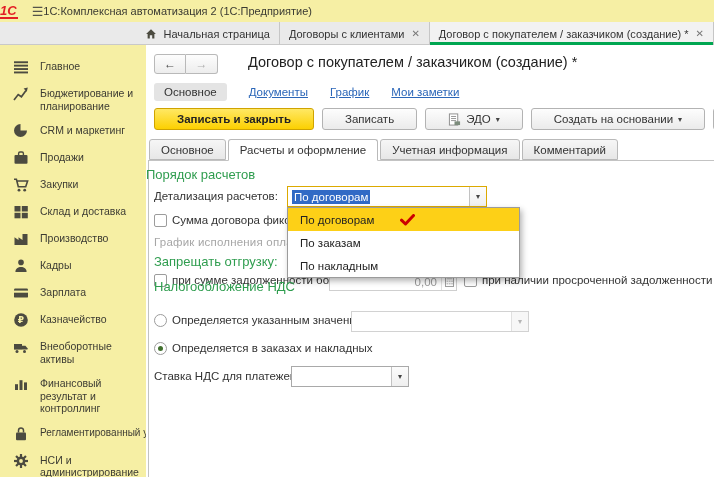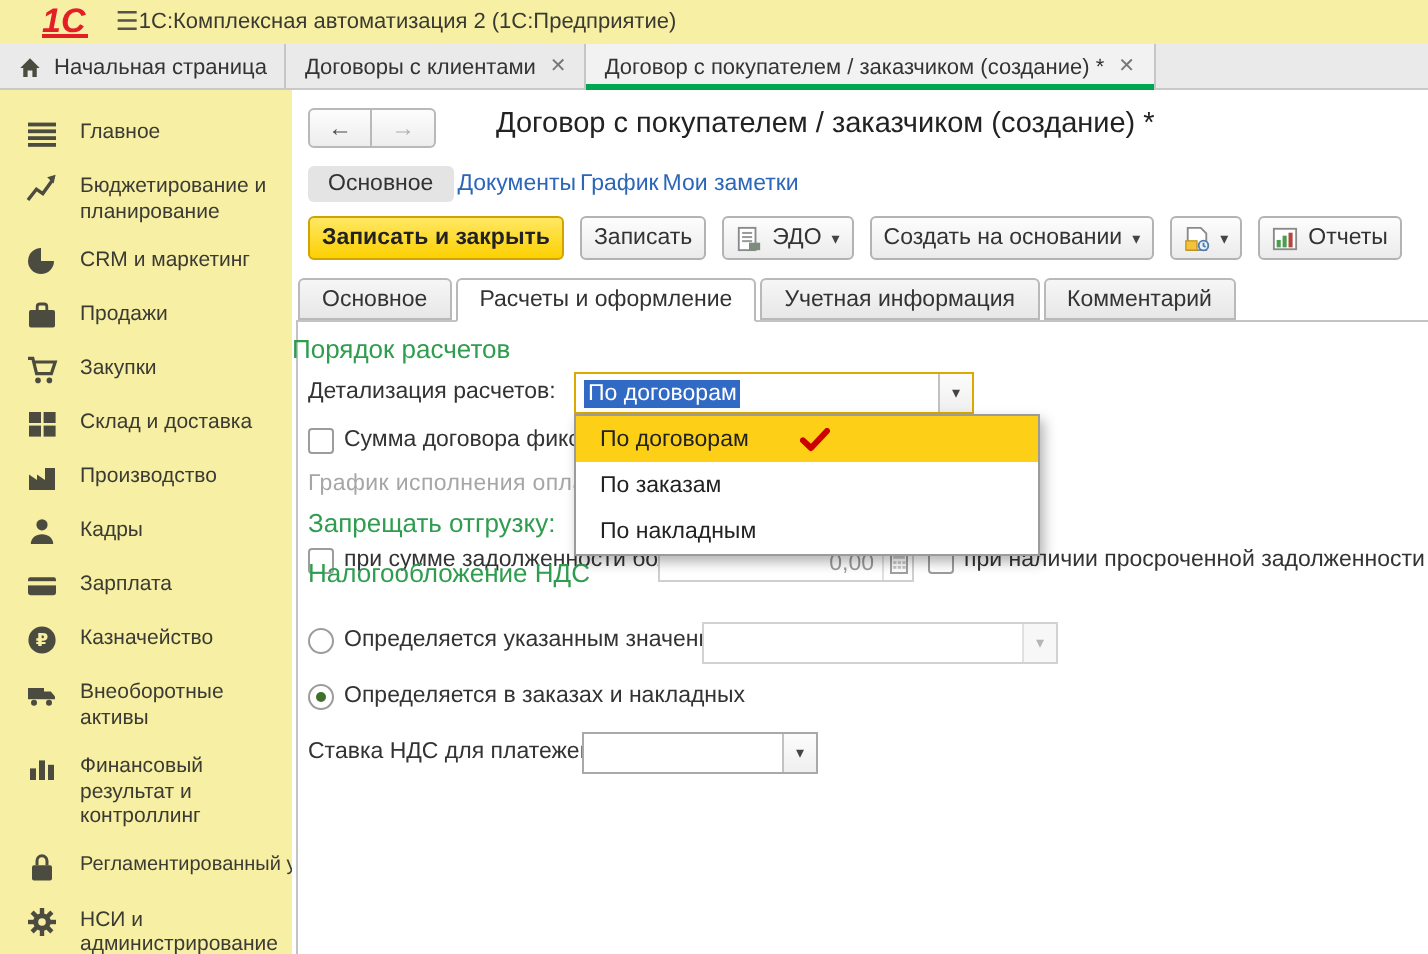--- a/index.html
+++ b/index.html
@@ -2,28 +2,28 @@
 <html><head>
 <meta charset="utf-8">
 <style>
   * { margin:0; padding:0; box-sizing:border-box; }
   html,body { width:714px; height:477px; overflow:hidden; background:#fff;
     font-family:"Liberation Sans","DejaVu Sans",sans-serif; font-size:11.5px; color:#333; }
 
   
   .titlebar { position:absolute; left:0; top:0; width:714px; height:22px;
     background:#f6efa4; display:flex; align-items:center; }
-  .logo { margin-left:21px; font-weight:bold; font-style:italic; color:#e31e24;
-    font-size:17px; line-height:13px; border-bottom:2px solid #e31e24; padding:0 1px 0 0; }
+  .logo { margin-left:0; font-weight:bold; font-style:italic; color:#e31e24;
+    font-size:13px; line-height:13px; border-bottom:2px solid #e31e24; padding:0 1px 0 0; }
   .burger { margin-left:14px; color:#55544a; font-size:13px; cursor:pointer; }
   .apptitle { color:#3a3a32; font-size:11px; }
 
   
   .tabbar { position:absolute; left:0; top:22px; width:714px; height:23px;
-    background:#eaeaea; border-bottom:1px solid #c9c9c9; display:flex; }
+    background:#eaeaea; border-bottom:1px solid #c9c9c9; display:flex;justify-content:flex-end; }
   .wtab { height:23px; display:flex; align-items:center; padding:0 9px;
     border-right:1px solid #c6c6c6; font-size:11px; color:#333; position:relative; }
   .wtab .x { margin-left:7px; color:#777; font-size:10px; line-height:10px; }
   .wtab.active { background:#f2f2f2; }
   .wtab.active::after { content:""; position:absolute; left:0; right:0; bottom:0; height:3px; background:#00a651; }
   .homeic { margin-right:6px; display:inline-flex; }
 
   
   .sidebar { position:absolute; left:0; top:45px; width:146px; height:432px;
     background:#f6efa4; padding:9px 0 0 0; }
@@ -38,24 +38,24 @@
   .navbtns { position:absolute; left:8px; top:9px; display:flex; }
   .nb { width:32px; height:20px; border:1px solid #b9b9b9; background:linear-gradient(#fdfdfd,#ededed);
     display:flex; align-items:center; justify-content:center; font-size:12px; }
   .nb.back { border-radius:3px 0 0 3px; color:#4c4c4c; }
   .nb.fwd  { border-radius:0 3px 3px 0; border-left:none; color:#b0b0b0; }
 
   .ftitle { position:absolute; left:102px; top:9px; font-size:14.5px; color:#222; }
 
   .subnav { position:absolute; left:8px; top:38px; display:flex; align-items:center; }
   .chip { background:#e4e4e4; border-radius:3px; padding:3px 10px; color:#333; }
-  .lnk { color:#2b66b8; margin-left:2px; cursor:pointer; }
+  .lnk { color:#2b66b8; text-decoration:underline; margin-left:22px; cursor:pointer; }
 
   .toolbar { position:absolute; left:8px; top:63px; display:flex; align-items:center; }
-  .tbtn { display:inline-flex; align-items:center; height:22px; padding:0 6px; margin-right:8px;
+  .tbtn { display:inline-flex; align-items:center; height:22px; padding:0 22px; margin-right:8px;
     border:1px solid #b3b3b3; border-radius:3px; background:linear-gradient(#fdfdfd,#ebebeb);
     font-size:11.5px; color:#333; white-space:nowrap; cursor:pointer; }
   .tbtn.primary { background:linear-gradient(#ffe864,#fcd001); border-color:#cfa300; font-weight:bold; color:#222; }
   .tbtn .caret { font-size:8px; margin-left:5px; color:#444; }
   .tbtn .bico { display:inline-flex; margin-right:5px; }
   .tbtn.icononly { padding:0 6px; }
 
   .tabstrip { position:absolute; left:3px; top:94px; display:flex; z-index:2; }
   .ftab { height:21px; display:flex; align-items:center; padding:0 11px; margin-right:2px;
     border:1px solid #b9b9b9; border-radius:3px 3px 0 0; background:linear-gradient(#f6f6f6,#e7e7e7);

